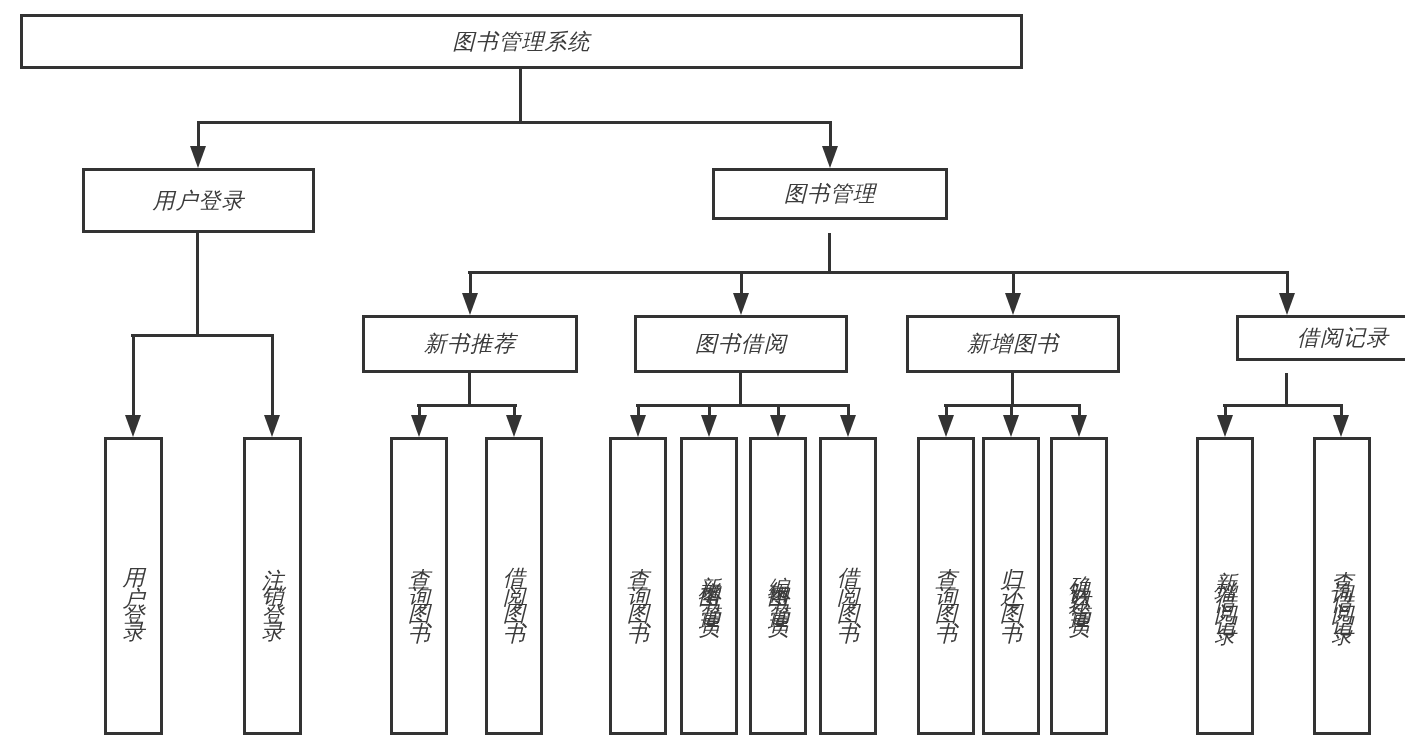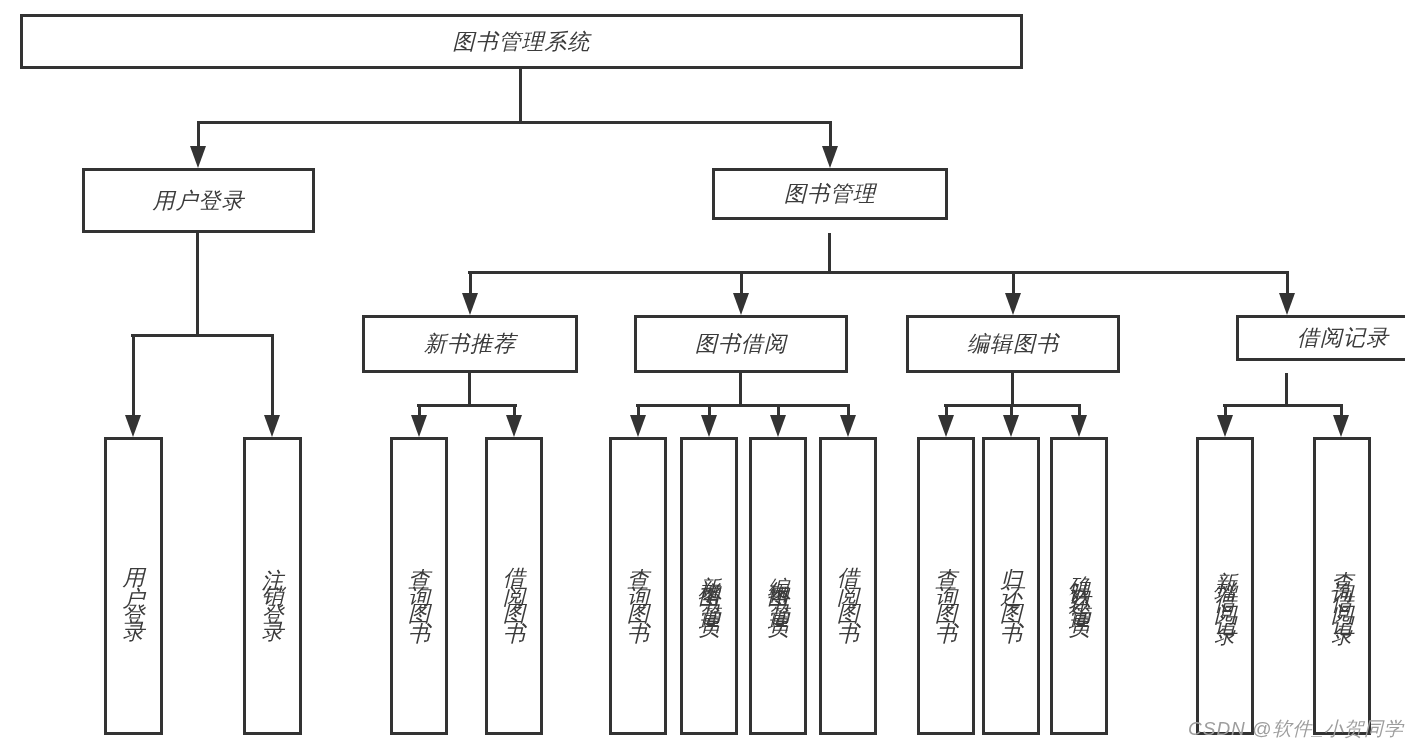--- a/index.html
+++ b/index.html
@@ -88,21 +88,21 @@
   <div class="arrow" style="left:1005px;top:271px;height:44px"></div>
   <div class="arrow" style="left:1279px;top:271px;height:44px"></div>
 
   <div class="node" style="left:362px;top:315px;width:216px;height:58px">
     <span>新书推荐</span>
   </div>
   <div class="node" style="left:634px;top:315px;width:214px;height:58px">
     <span>图书借阅</span>
   </div>
   <div class="node" style="left:906px;top:315px;width:214px;height:58px">
-    <span>编辑图书</span>
+    <span>新增图书</span>
   </div>
   <div class="node" style="left:1236px;top:315px;width:214px;height:46px">
     <span>借阅记录</span>
   </div>
 
   <div class="vline" style="left:468px;top:373px;height:34px"></div>
   <div class="hline" style="left:417px;top:404px;width:100px"></div>
   <div class="arrow" style="left:411px;top:404px;height:33px"></div>
   <div class="arrow" style="left:506px;top:404px;height:33px"></div>
 
@@ -161,15 +161,14 @@
     <span>确认归还（管理员）</span>
   </div>
 
   <div class="node leaf ls-med" style="left:1196px;top:437px;width:58px;height:298px">
     <span>新增借阅记录</span>
   </div>
   <div class="node leaf ls-med" style="left:1313px;top:437px;width:58px;height:298px">
     <span>查询借阅记录</span>
   </div>
 
-  <div class="watermark">CSDN @软件_小贺同学</div>
 
 </div>
 
 </body></html>

